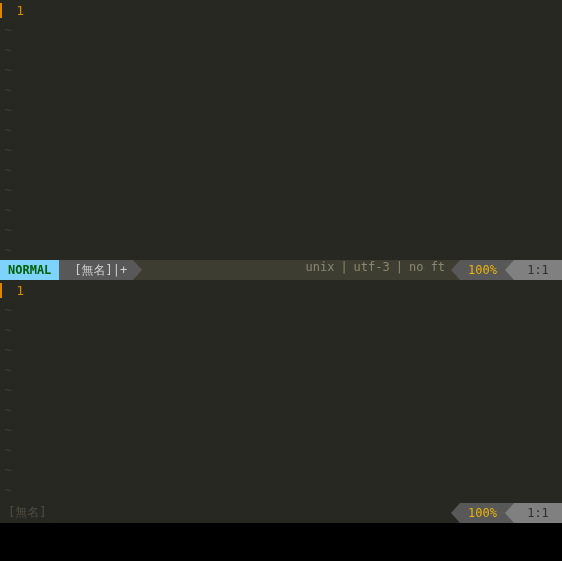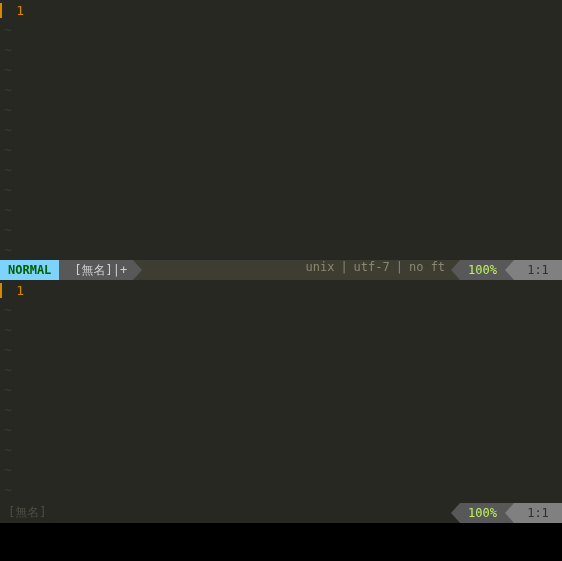--- a/index.html
+++ b/index.html
@@ -61,21 +61,21 @@
     color: #005f00;
     font-weight: bold;
     padding: 0 8px;
     height: 100%;
     display: flex;
     align-items: center;
   }
   .sl-file { background: #585858; color: #d0d0d0; padding: 0 6px; height:100%; display:flex; align-items:center; gap:0;}
   .sl-mid { flex: 1; }
   .sl-info { padding: 0 6px; height:100%; display:flex; gap:6px; color:#888872;}
-  .sl-pct { background: #585858; color: #bef264; padding: 0 8px; height:100%; display:flex; align-items:center;}
+  .sl-pct { background: #585858; color: #eab308; padding: 0 8px; height:100%; display:flex; align-items:center;}
   .sl-pos { background: #808080; color: #303030; padding: 0 10px; height:100%; display:flex; align-items:center; min-width:48px; justify-content:center;}
   .statusline.inactive .sl-file { background:#272822; color:#4d4d42;}
   .cmdline { background: #000; height: 41px; }
   svg.sep { width: 9px; height: 20px; display: block; }
 </style>
 </head>
 <body>
 
 <div class="editor">
 
@@ -108,21 +108,21 @@
       <span>|</span>
       <span>+</span>
     </div>
     <svg class="sep" viewBox="0 0 9 20">
         <polygon points="0,0 9,10 0,20" fill="#585858"></polygon>
       </svg>
     <div class="sl-mid"></div>
     <div class="sl-info">
       <span>unix</span>
       <span>|</span>
-      <span>utf-7</span>
+      <span>utf-3</span>
       <span>|</span>
       <span>no ft</span>
     </div>
     <svg class="sep" viewBox="0 0 9 20">
         <polygon points="9,0 0,10 9,20" fill="#585858"></polygon>
       </svg>
     <div class="sl-pct">100%</div>
     <svg class="sep" viewBox="0 0 9 20" style="background:#585858">
         <polygon points="9,0 0,10 9,20" fill="#808080"></polygon>
       </svg>

